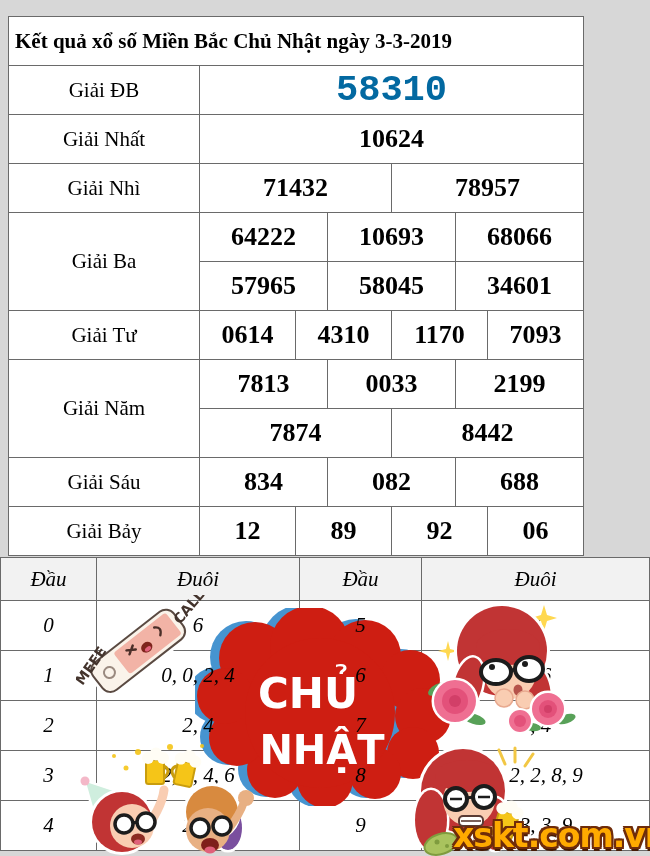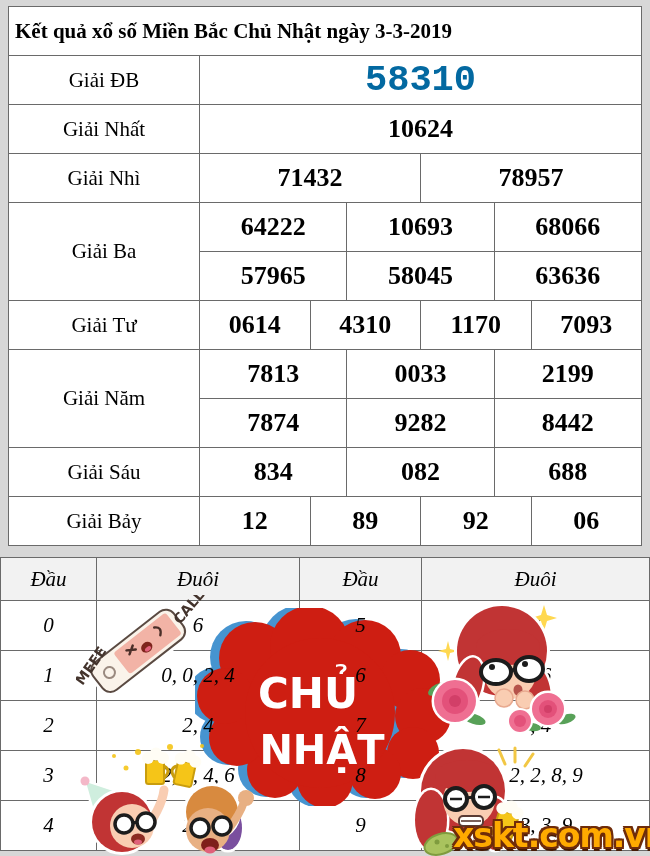--- a/index.html
+++ b/index.html
@@ -4,21 +4,21 @@
 <style>
   html,body{margin:0;padding:0;}
   body{
     width:650px;height:856px;position:relative;overflow:hidden;
     background:#d7d7d7;
     font-family:"Liberation Serif","DejaVu Serif",serif;
     color:#000;
   }
   
   .t1{
-    position:absolute;left:8px;top:6px;width:634px;box-sizing:border-box;
+    position:absolute;left:8px;top:16px;width:576px;box-sizing:border-box;
     background:#fff;border:1px solid #6a6a6a;
   }
   .t1-title{
     height:48px;display:flex;align-items:center;padding-left:6px;
     font-weight:bold;font-size:21px;
   }
   .t1-row{display:flex;border-top:1px solid #6a6a6a;}
   .t1-label{
     flex:0 0 190px;display:flex;align-items:center;justify-content:center;
     border-right:1px solid #6a6a6a;font-size:21px;
@@ -111,21 +111,21 @@
     <div class="t1-label">Giải Ba</div>
     <div class="t1-vals">
       <div class="t1-line">
         <div class="t1-cell">64222</div>
         <div class="t1-cell">10693</div>
         <div class="t1-cell">68066</div>
       </div>
       <div class="t1-line">
         <div class="t1-cell">57965</div>
         <div class="t1-cell">58045</div>
-        <div class="t1-cell">63636</div>
+        <div class="t1-cell">34601</div>
       </div>
     </div>
   </div>
 
   <div class="t1-row">
     <div class="t1-label">Giải Tư</div>
     <div class="t1-vals">
       <div class="t1-line">
         <div class="t1-cell">0614</div>
         <div class="t1-cell">4310</div>
@@ -138,21 +138,20 @@
   <div class="t1-row">
     <div class="t1-label">Giải Năm</div>
     <div class="t1-vals">
       <div class="t1-line">
         <div class="t1-cell">7813</div>
         <div class="t1-cell">0033</div>
         <div class="t1-cell">2199</div>
       </div>
       <div class="t1-line">
         <div class="t1-cell">7874</div>
-        <div class="t1-cell">9282</div>
         <div class="t1-cell">8442</div>
       </div>
     </div>
   </div>
 
   <div class="t1-row">
     <div class="t1-label">Giải Sáu</div>
     <div class="t1-vals">
       <div class="t1-line">
         <div class="t1-cell">834</div>

